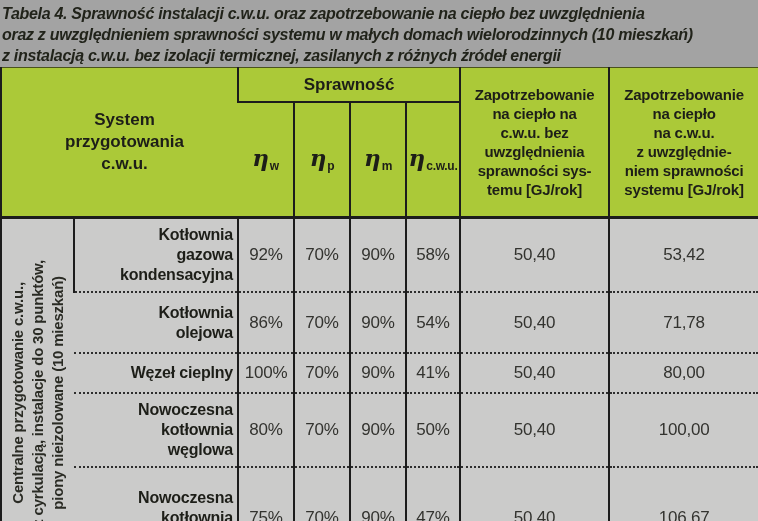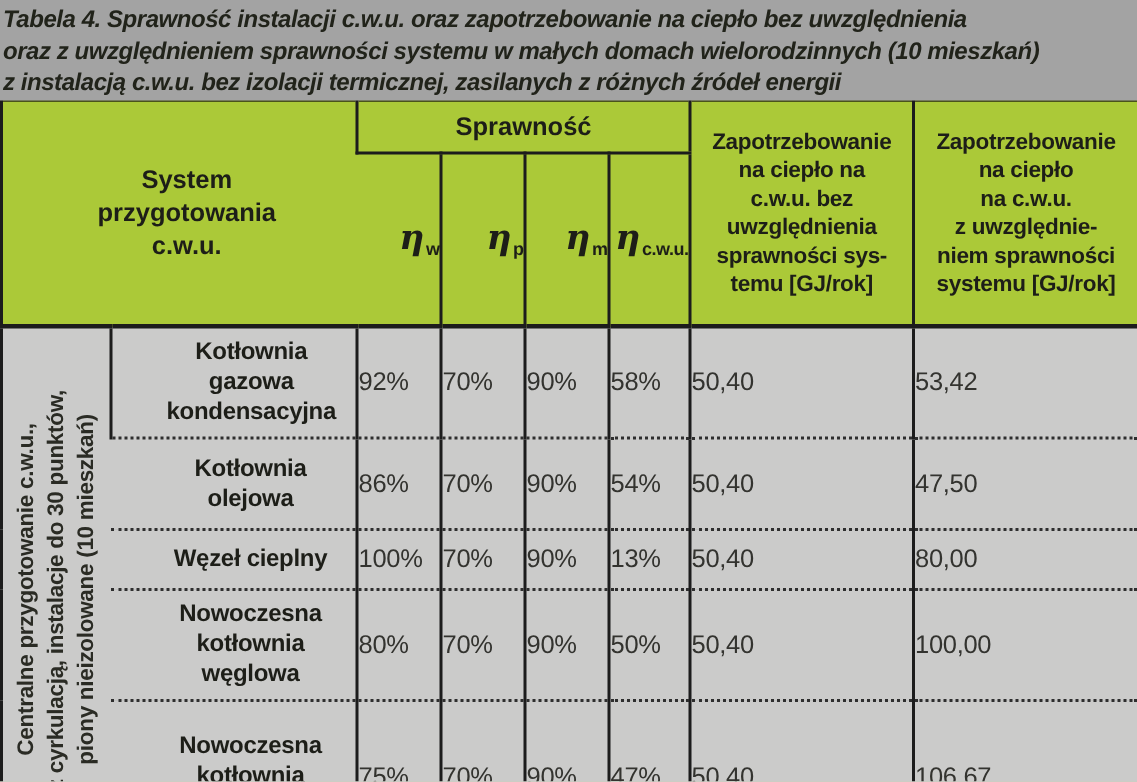--- a/index.html
+++ b/index.html
@@ -44,50 +44,50 @@
 
   .sys-head {
     text-align:center;
     padding-left:10px;
     font-size:17px;
     line-height:22px;
     font-weight:bold;
     white-space:pre-line;
   }
   .sprawnosc-cell { font-size:17px; font-weight:bold; text-align:center; }
-  .eta-cell { text-align:right; font-weight:bold; }
+  .eta-cell { text-align:center; font-weight:bold; }
   .eta-sym { font-size:23px; font-family:"DejaVu Serif", serif; font-style:italic; line-height:1; }
   .eta-sub { font-size:12px; vertical-align:-4px; margin-left:1px; letter-spacing:-0.3px; }
   .q-head {
     font-size:15px;
     line-height:19px;
     font-weight:bold;
     text-align:center;
     white-space:pre-line;
     letter-spacing:-0.2px;
     padding:17px 2px;
   }
 
   tr.r0 { height:60px; }
   tr.r1 { height:61px; }
   tr.r2 { height:40px; }
   tr.r3 { height:66px; }
   tr.r4 { height:100px; }
 
   td.sys-label {
-    text-align:center;
+    text-align:right;
     padding:6px 4px 6px 27px;
     font-size:16px;
     line-height:20px;
     font-weight:bold;
     white-space:pre-line;
     letter-spacing:-0.2px;
   }
   td.val {
-    text-align:left;
+    text-align:center;
     font-size:17px;
     font-weight:400;
     color:#33332f;
     letter-spacing:-0.2px;
   }
   td.group-cell { text-align:center; }
   .rot {
     writing-mode:vertical-rl;
     transform:rotate(180deg);
     margin:0 auto;
@@ -162,28 +162,28 @@
         <td class="gray val">53,42</td>
       </tr>
       <tr class="r1">
         <td class="gray sys-label">Kotłownia
 olejowa</td>
         <td class="gray val">86%</td>
         <td class="gray val">70%</td>
         <td class="gray val">90%</td>
         <td class="gray val">54%</td>
         <td class="gray val">50,40</td>
-        <td class="gray val">47,50</td>
+        <td class="gray val">71,78</td>
       </tr>
       <tr class="r2">
         <td class="gray sys-label">Węzeł cieplny</td>
         <td class="gray val">100%</td>
         <td class="gray val">70%</td>
         <td class="gray val">90%</td>
-        <td class="gray val">13%</td>
+        <td class="gray val">41%</td>
         <td class="gray val">50,40</td>
         <td class="gray val">80,00</td>
       </tr>
       <tr class="r3">
         <td class="gray sys-label">Nowoczesna
 kotłownia węglowa</td>
         <td class="gray val">80%</td>
         <td class="gray val">70%</td>
         <td class="gray val">90%</td>
         <td class="gray val">50%</td>

